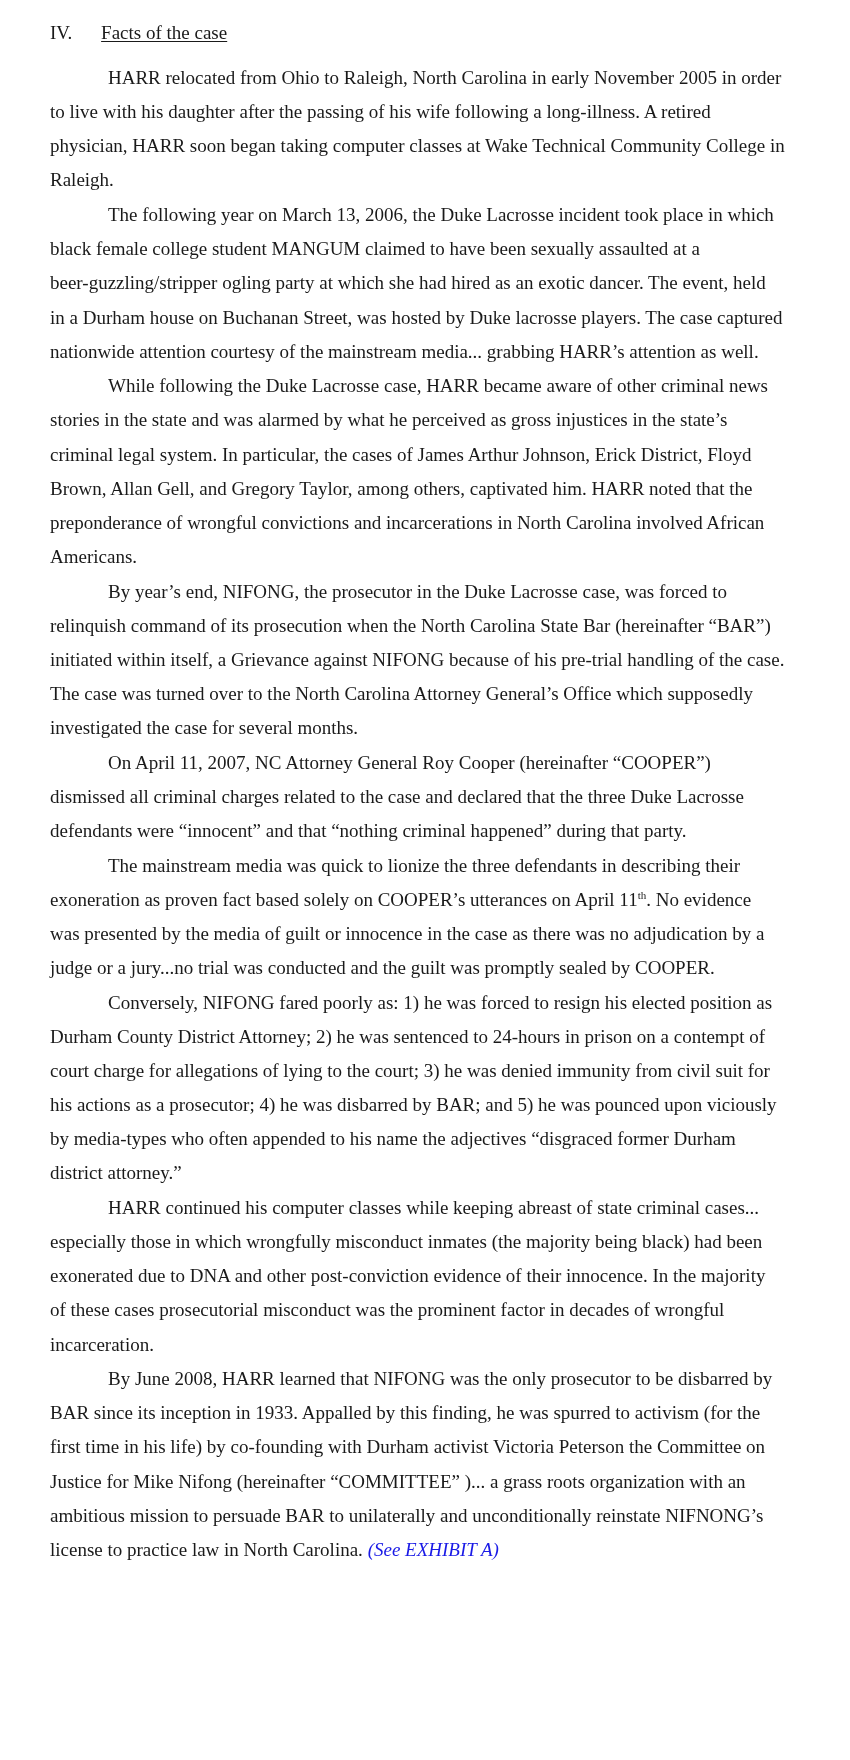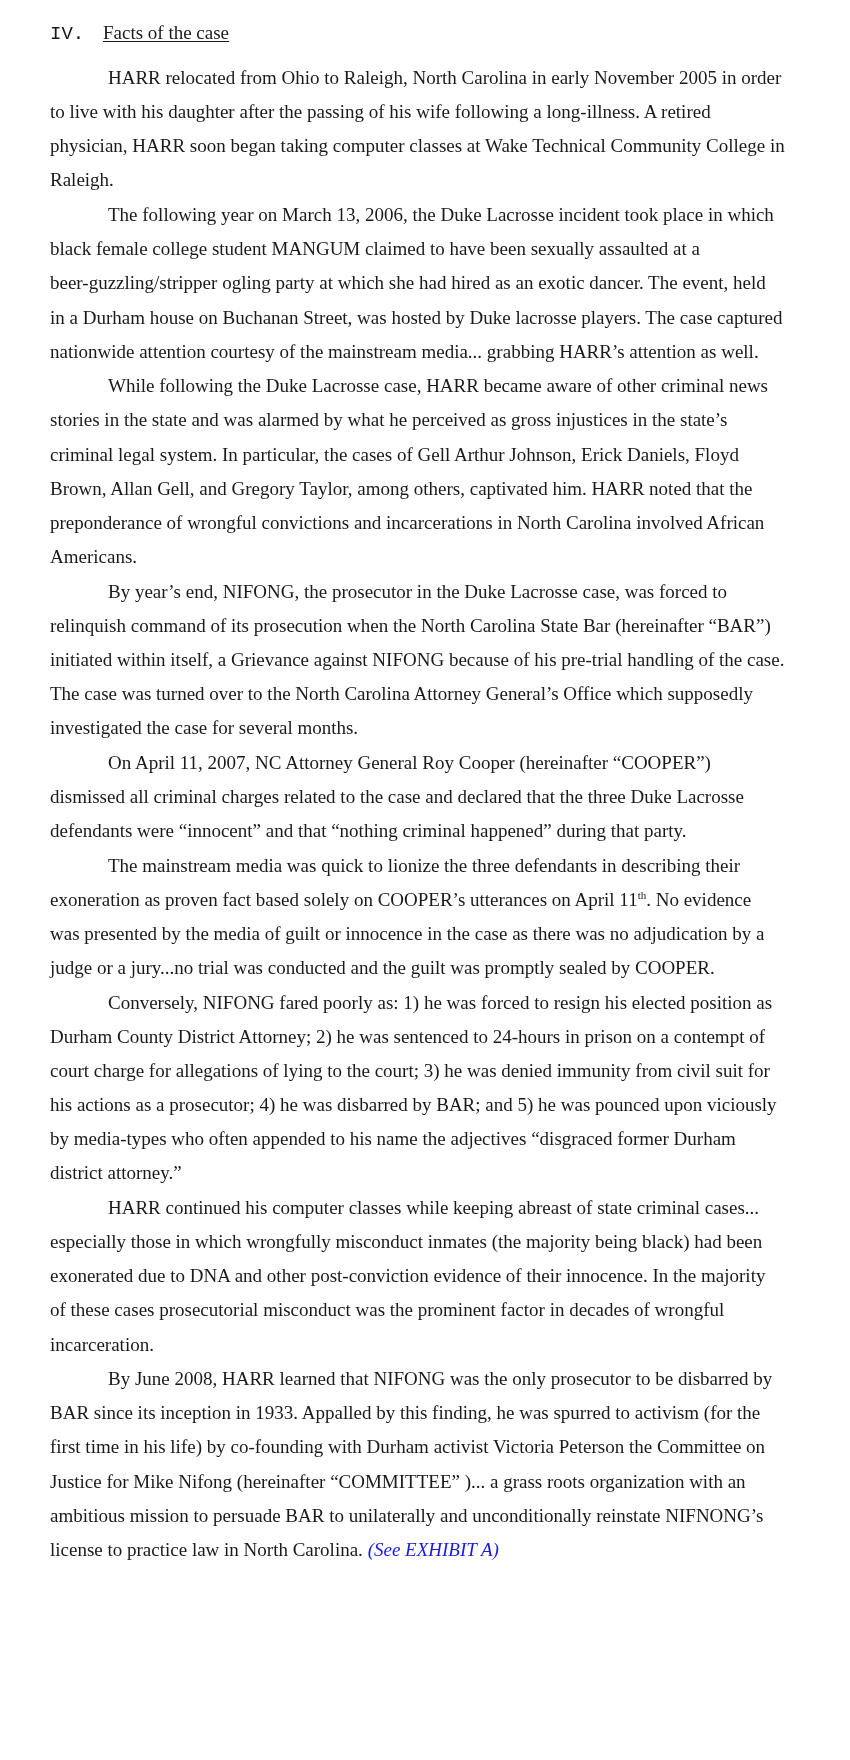--- a/index.html
+++ b/index.html
@@ -24,22 +24,21 @@
   .heading {
     position: absolute;
     left: 0;
     top: 20px;
     font-size: 19px;
     line-height: 26px;
     white-space: nowrap;
   }
   .heading .num {
     display: inline-block;
-    margin-right: 14px;
-    font-family: Liberation Mono, monospace;
+    margin-right: 24px;
   }
   .heading .title {
     text-decoration: underline;
     text-underline-offset: 2px;
     text-align: right;
   }
   .line {
     position: absolute;
     left: 0;
     font-size: 19px;
@@ -82,21 +81,21 @@
     <div class="line indent" style="top:203px">The following year on March 13, 2006, the Duke Lacrosse incident took place in which</div>
     <div class="line" style="top:237px">black female college student MANGUM claimed to have been sexually assaulted at a</div>
     <div class="line" style="top:271px">beer-guzzling/stripper ogling party at which she had hired as an exotic dancer.   The event, held</div>
     <div class="line" style="top:306px">in a Durham house on Buchanan Street, was hosted by Duke lacrosse players.  The case captured</div>
     <div class="line" style="top:340px">nationwide attention courtesy of the mainstream media... grabbing HARR’s attention as well.</div>
   </div>
 
   <div>
     <div class="line indent" style="top:374px">While following the Duke Lacrosse case, HARR became aware of other criminal news</div>
     <div class="line" style="top:408px">stories in the state and was alarmed by what he perceived as gross injustices in the state’s</div>
-    <div class="line" style="top:443px">criminal legal system.  In particular, the cases of Gell Arthur Johnson, Erick Daniels, Floyd</div>
+    <div class="line" style="top:443px">criminal legal system.  In particular, the cases of James Arthur Johnson, Erick District, Floyd</div>
     <div class="line" style="top:477px">Brown, Allan Gell, and Gregory Taylor, among others, captivated him.  HARR noted that the</div>
     <div class="line" style="top:511px">preponderance of wrongful convictions and incarcerations in North Carolina involved African</div>
     <div class="line" style="top:545px">Americans.</div>
   </div>
 
   <div>
     <div class="line indent" style="top:580px">By year’s end, NIFONG, the prosecutor in the Duke Lacrosse case, was forced to</div>
     <div class="line" style="top:614px">relinquish command of its prosecution when the North Carolina State Bar (hereinafter “BAR”)</div>
     <div class="line" style="top:648px">initiated within itself, a Grievance against NIFONG because of his pre-trial handling of the case.</div>
     <div class="line" style="top:682px">The case was turned over to the North Carolina Attorney General’s Office which supposedly</div>

